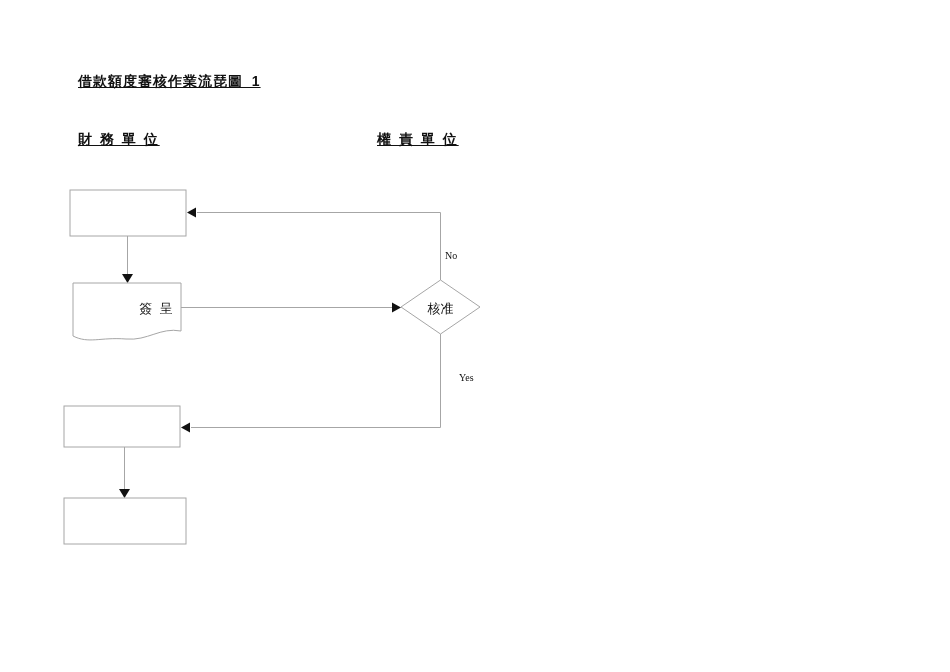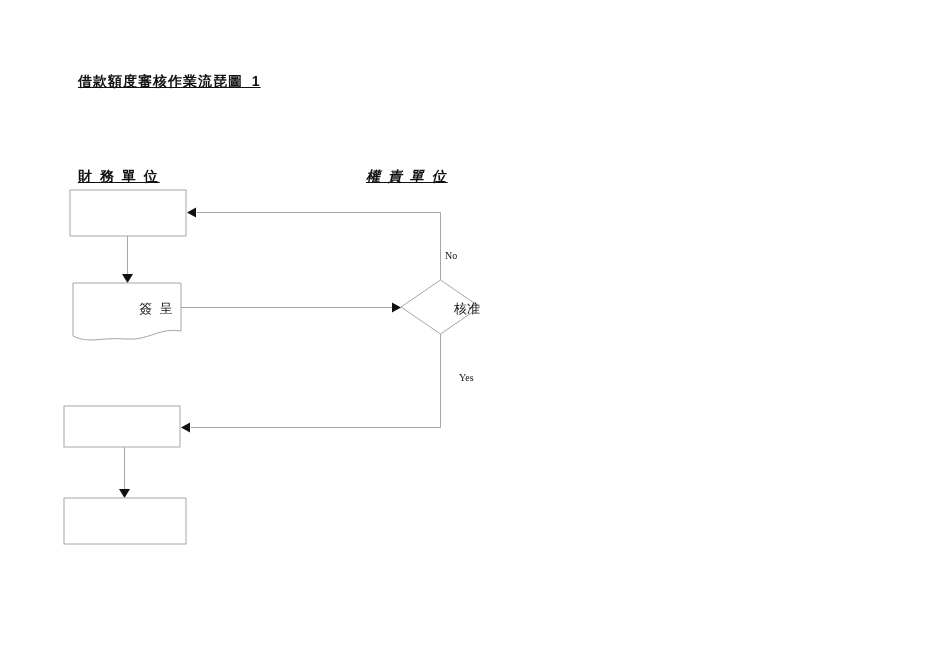--- a/index.html
+++ b/index.html
@@ -17,35 +17,34 @@
     left:78px;top:73px;
     font-size:14px;font-weight:bold;
     text-decoration:underline;
     letter-spacing:1px;
   }
   .col-header{
     top:131px;
     font-size:14px;font-weight:bold;
     text-decoration:underline;
     letter-spacing:2px;
-    margin-top:37px;
   }
   .col-header.left{left:78px;}
-  .col-header.right{left:366px;font-style:italic;}
+  .col-header.right{left:377px;}
   .box1-text{
     left:76px;top:192px;width:110px;
     font-size:12.5px;line-height:19px;
   }
   .doc-label{
     left:73px;top:300px;width:108px;
     text-align:center;font-size:13px;letter-spacing:2px;padding-left:30px;
   }
   .diamond-label{
     left:401px;top:300px;width:79px;
-    text-align:right;font-size:13px;
+    text-align:center;font-size:13px;
   }
   .edge-label{
     font-family:"Liberation Serif", serif;
     font-size:10px;color:#111111;text-align:right;
   }
   .edge-label.no{left:445px;top:250px;}
   .edge-label.yes{left:459px;top:336px;margin-top:36px;}
 </style>
 </head>
 <body>

